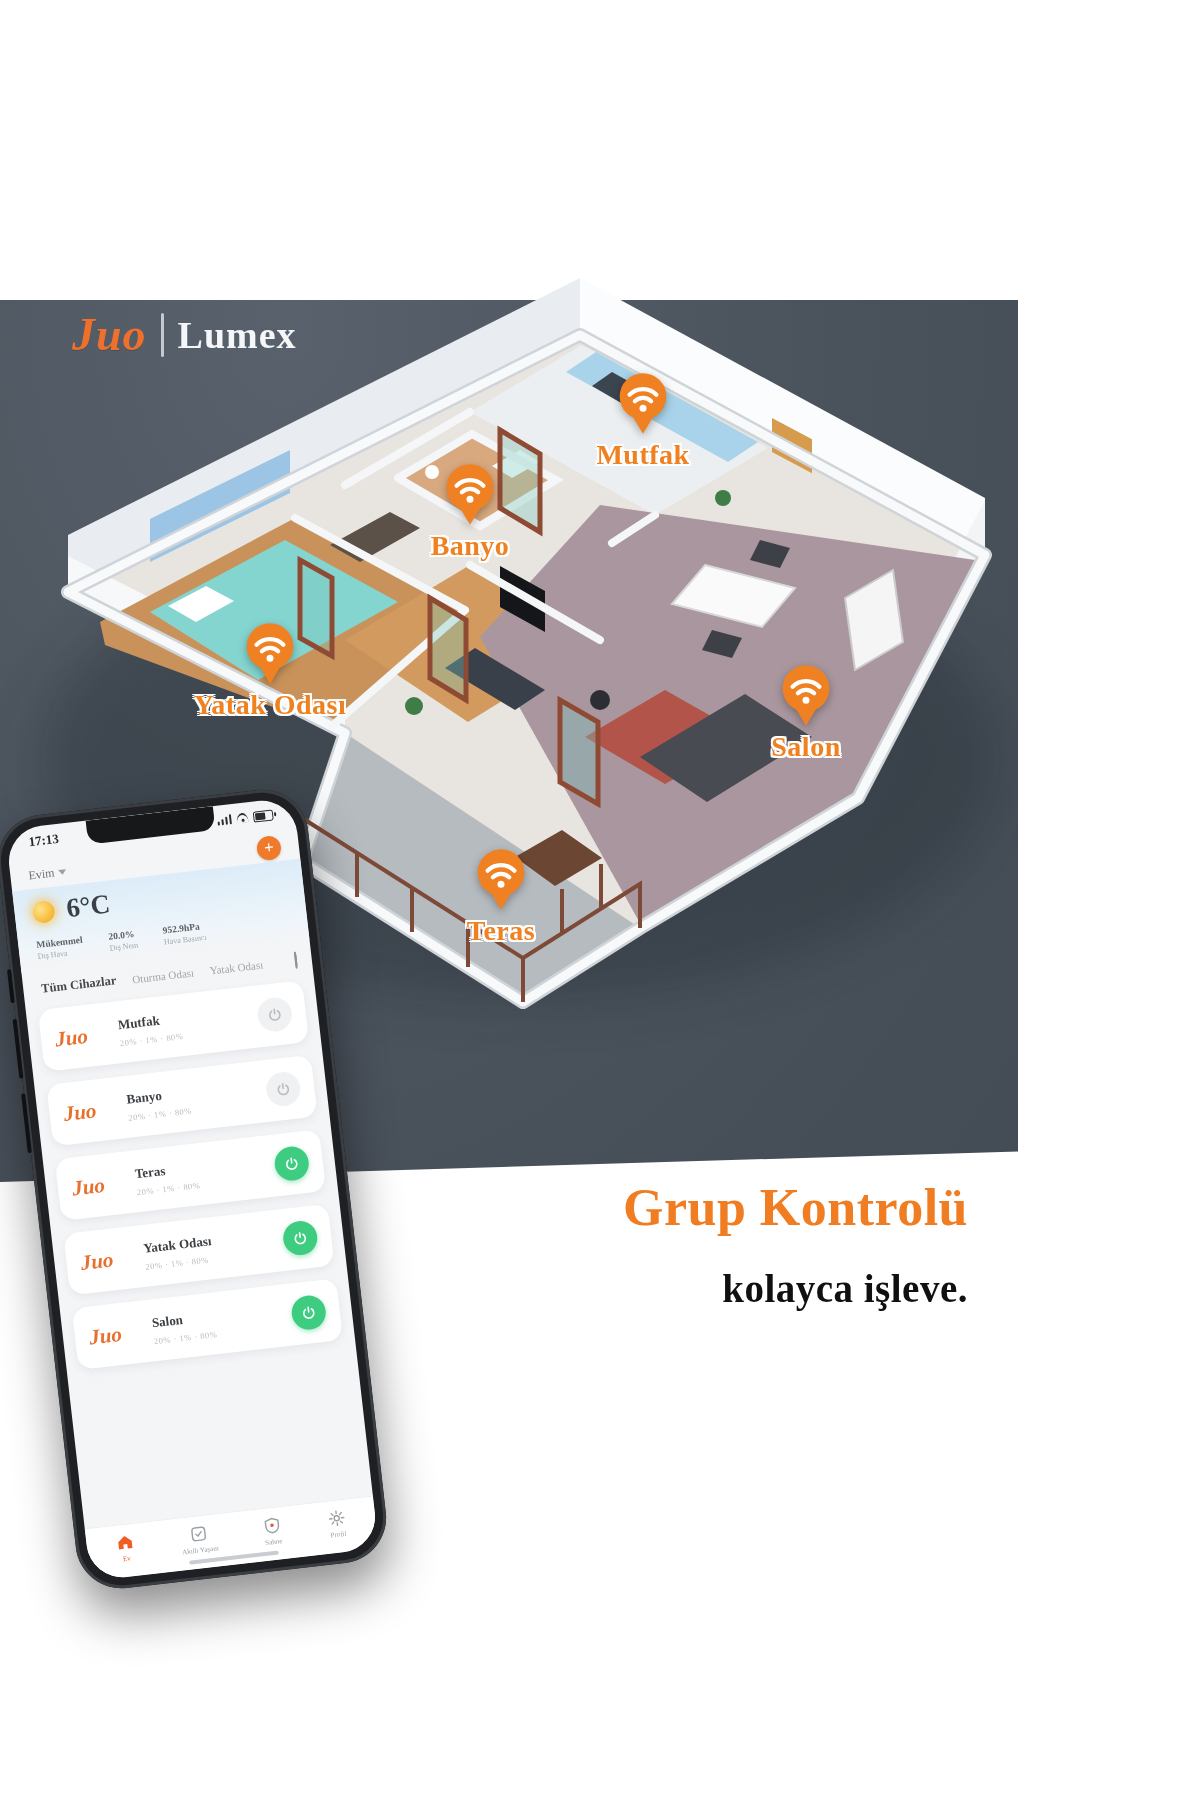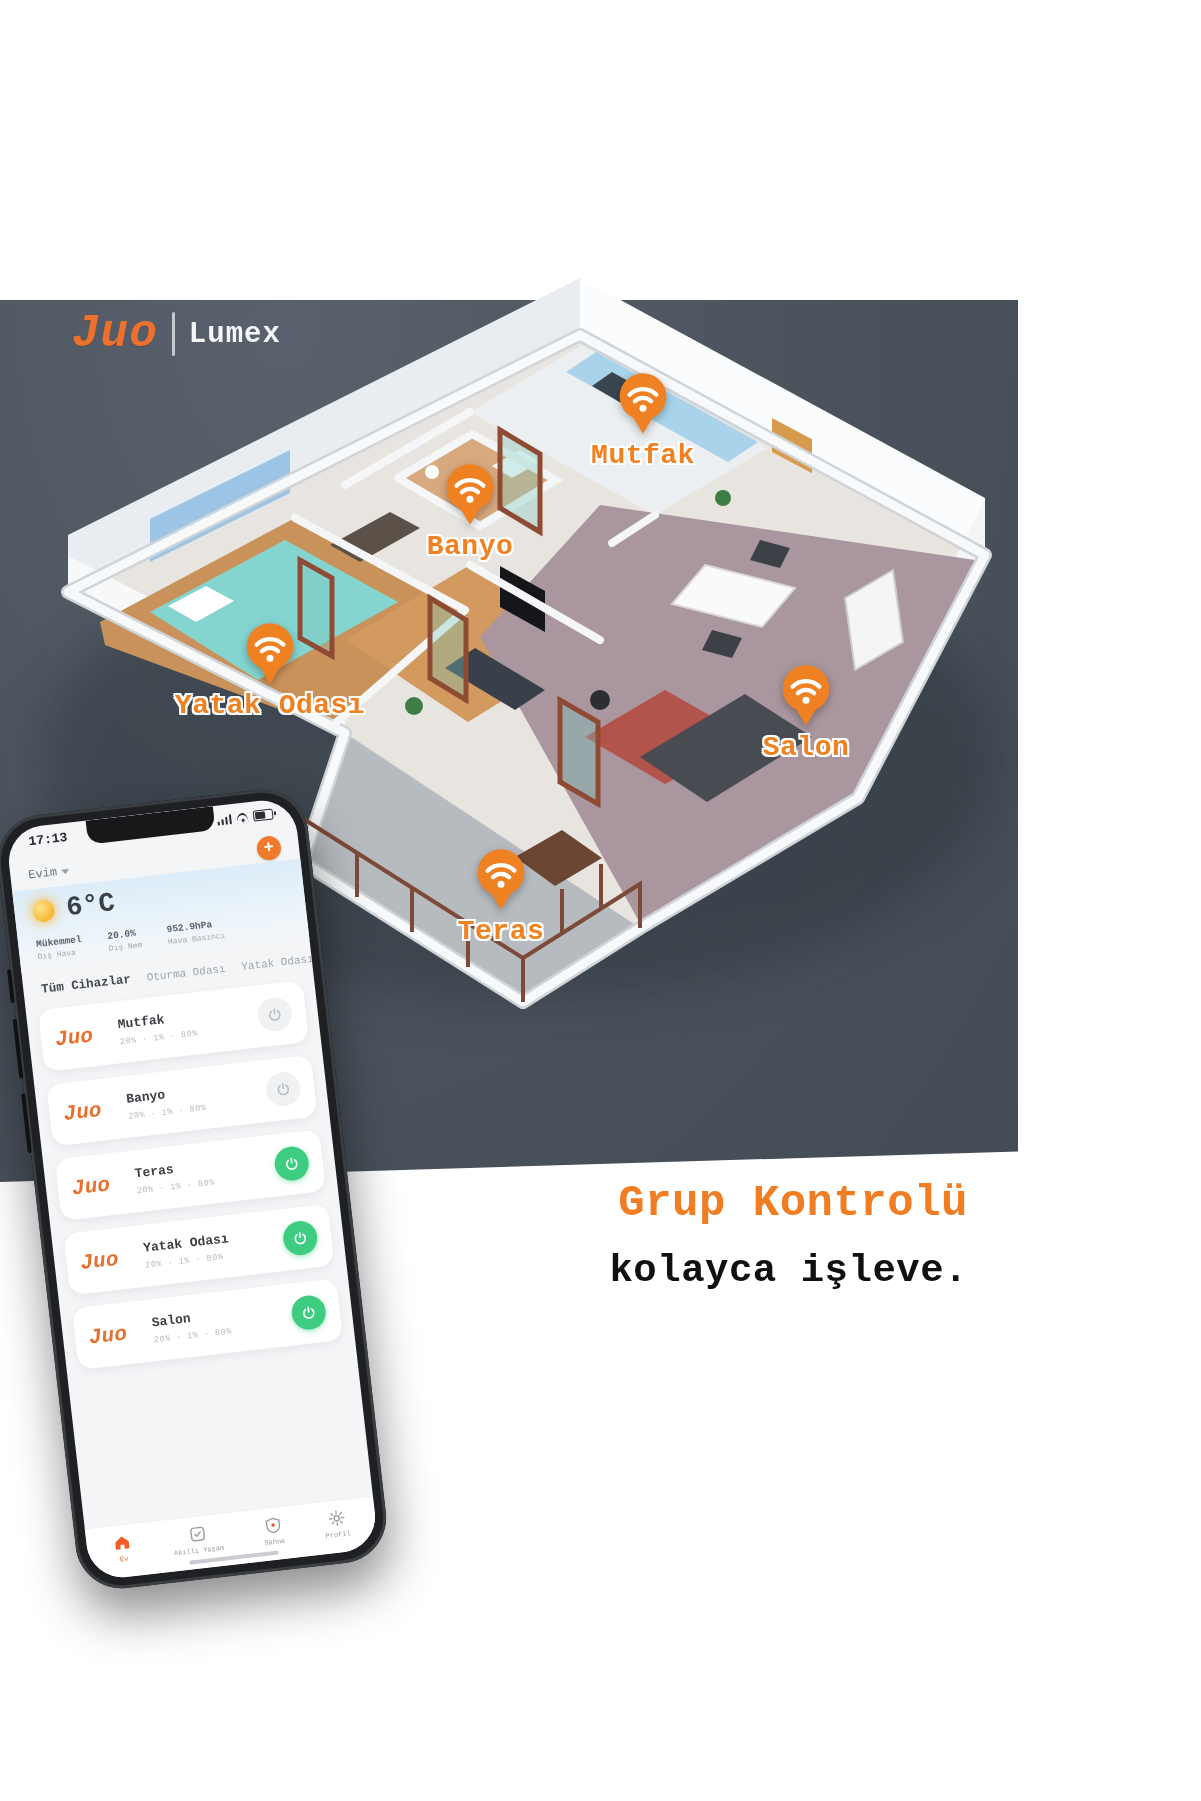--- a/index.html
+++ b/index.html
@@ -1,29 +1,29 @@
 <!DOCTYPE html>
 <html><head>
 <meta charset="utf-8">
 <style>
   html,body{margin:0;padding:0;background:#ffffff;}
   .stage{position:relative;width:1018px;height:1801px;overflow:hidden;background:#ffffff;
-         font-family:Liberation Mono, monospace;}
+         font-family:Liberation Serif, serif;}
 
   
   .panel{position:absolute;inset:0;
          background:radial-gradient(120% 90% at 28% 18%, #59626c 0%, #4a525c 45%, #3f474f 100%);
          clip-path:polygon(0 300px,1201px 300px,1201px 1146px,0 1182px);}
 
   
   .logo{position:absolute;left:72px;top:308px;display:flex;align-items:center;gap:14px;}
   .logo .brand{font-size:46px;font-weight:bold;font-style:italic;color:#ed702c;
                letter-spacing:1px;text-shadow:0 1px 0 rgba(0,0,0,.15);}
   .logo .divider{width:3px;height:44px;background:#c6cacf;border-radius:2px;}
-  .logo .product{font-size:29px;font-weight:bold;color:#f4f6f8;letter-spacing:1px;}
+  .logo .product{font-size:38px;font-weight:bold;color:#f4f6f8;letter-spacing:1px;}
 
   
   svg.floorplan{position:absolute;left:0;top:0;width:1201px;height:1801px;pointer-events:none;}
 
   
   .pin{position:absolute;transform:translateX(-50%);text-align:center;width:240px;}
   .pin .pin-icon{display:inline-block;width:56px;height:64px;filter:drop-shadow(0 3px 4px rgba(0,0,0,.3));}
   .pin .pin-label{display:block;margin-top:0px;font-size:28px;font-weight:bold;color:#ef8120;
     letter-spacing:.5px;
     text-shadow:-2px 0 0 #fff,2px 0 0 #fff,0 -2px 0 #fff,0 2px 0 #fff,
@@ -97,21 +97,21 @@
           background:#ffffff;border-top:1px solid #eceef0;}
   .nav-item{display:flex;flex-direction:column;align-items:center;gap:3px;color:#9aa0a6;}
   .nav-item.active{color:#f25b22;}
   .nav-item svg{width:19px;height:19px;}
   .nav-item .nlabel{font-size:7px;}
   .home-indicator{position:absolute;bottom:5px;left:50%;transform:translateX(-50%);
                   width:90px;height:4px;border-radius:2px;background:#c9ccd0;}
 
   
   .promo{position:absolute;right:50px;top:1178px;width:790px;text-align:right;}
-  .promo-title{font-size:44px;font-weight:bold;color:#f07d22;letter-spacing:.5px;margin-bottom:12px;}
+  .promo-title{font-size:52px;font-weight:bold;color:#f07d22;letter-spacing:.5px;margin-bottom:20px;}
   .promo-line{font-size:39px;font-weight:bold;color:#101010;line-height:63px;letter-spacing:.5px;}
 </style>
 </head>
 <body>
 
 <div class="stage">
 
   <div class="panel"></div>
 
   <div class="logo">

